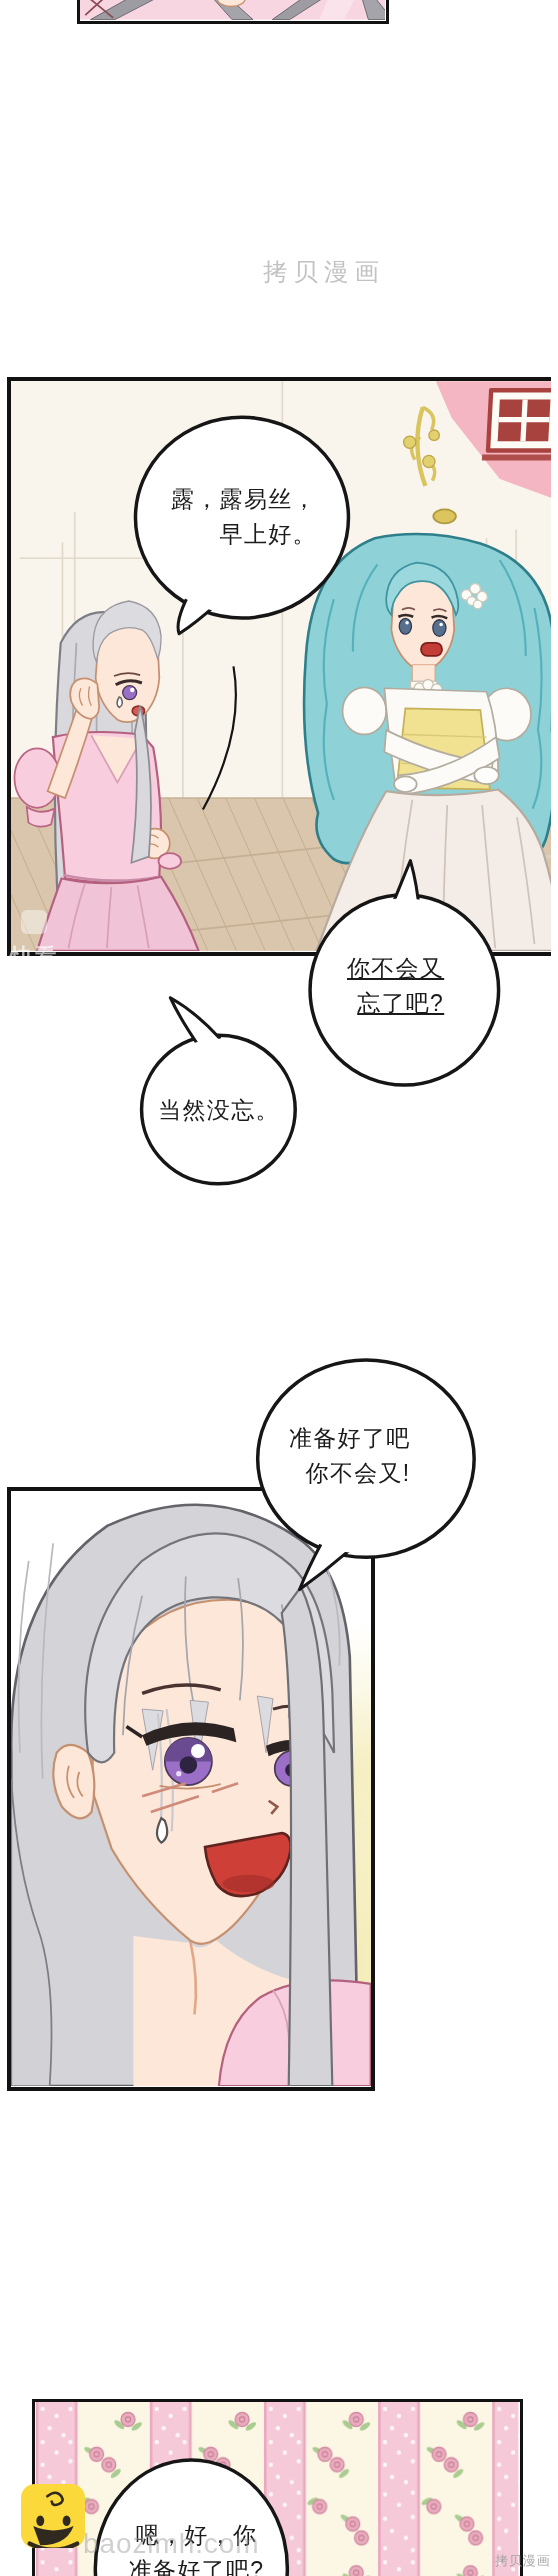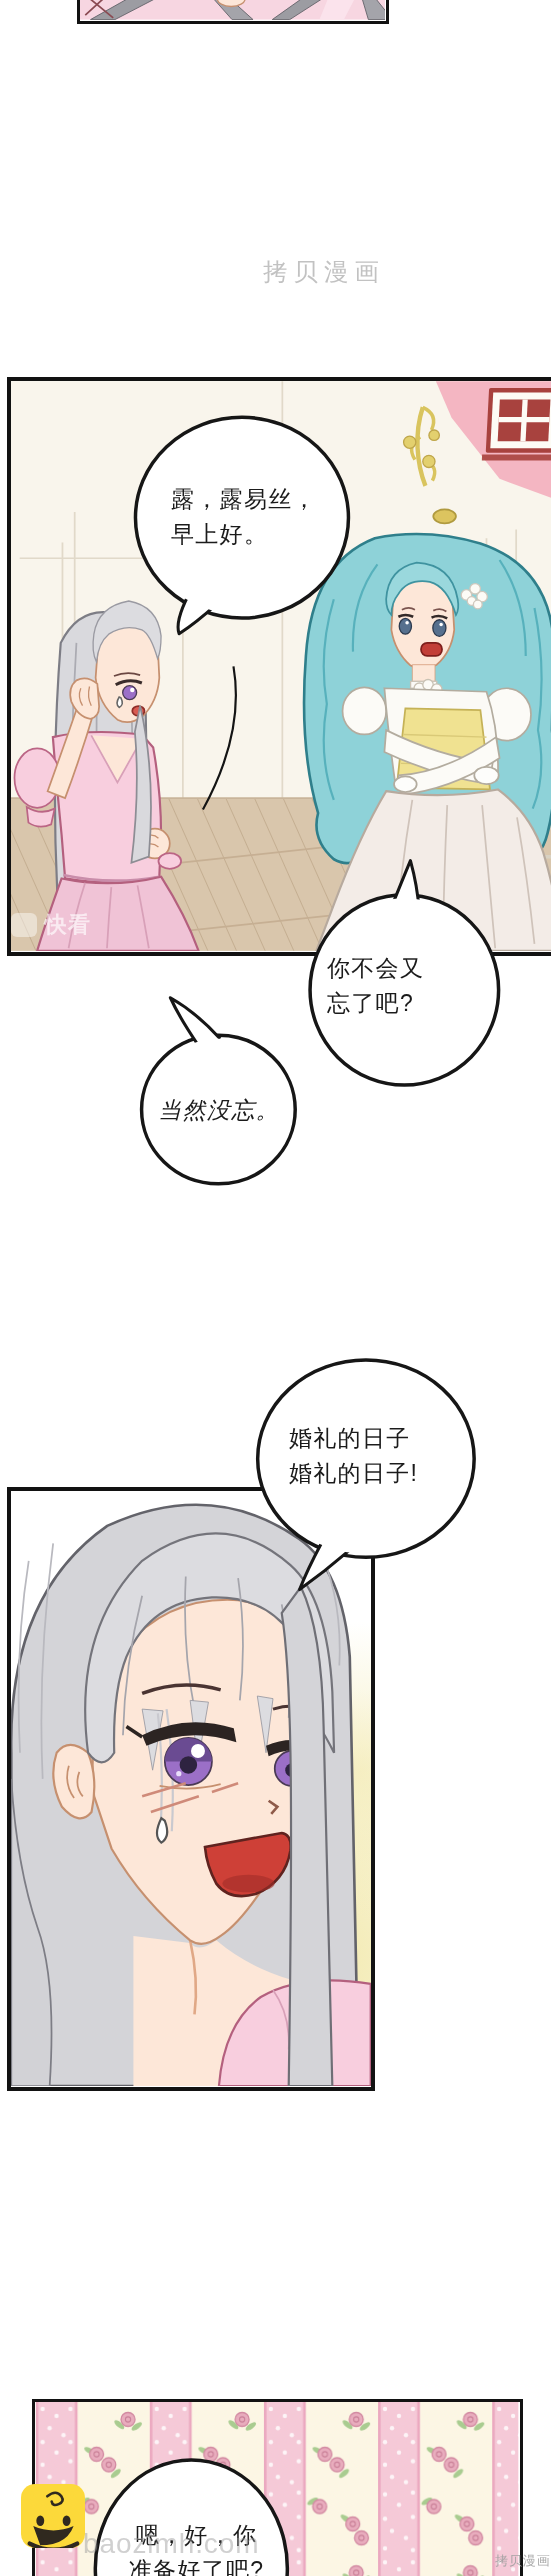--- a/index.html
+++ b/index.html
@@ -2,25 +2,25 @@
 <html style="font-size:14px"><head>
 <meta charset="utf-8">
 <style>
   html,body{margin:0;padding:0;background:#ffffff;}
   #page{position:relative;width:551px;height:2576px;background:#ffffff;overflow:hidden;
         font-family:"Liberation Sans",sans-serif;}
   .panel{position:absolute;border:4.4px solid #121212;box-sizing:border-box;overflow:hidden;background:#fff;}
   .panel svg{display:block;}
   .overlay{position:absolute;left:0;top:0;z-index:30;}
   .btxt{position:absolute;z-index:35;color:#1b1b1b;font-size:23px;font-weight:500;
-        letter-spacing:1.3px;line-height:35px;white-space:nowrap;}
+        letter-spacing:1.3px;line-height:35px;white-space:nowrap;text-align:right;}
   .btxt span{display:block;}
   .wm-top{position:absolute;left:263px;top:256px;z-index:5;font-family:"DejaVu Serif",serif;
         font-size:24.4px;color:#bdbdbd;letter-spacing:6.1px;opacity:.92;}
-  .wm-kk{position:absolute;left:10.5px;top:910px;z-index:31;display:flex;align-items:center;gap:7.9px;}
+  .wm-kk{position:absolute;left:10.5px;top:910px;z-index:31;display:flex;align-items:center;gap:7.9px;flex-direction:column;}
   .wm-kk .kkbox{width:26px;height:24.4px;border-radius:6.1px;background:rgba(255,255,255,.45);}
   .wm-kk .kktxt{font-size:22px;font-weight:bold;color:rgba(255,255,255,.65);letter-spacing:1.7px;}
   .wm-bz-name{position:absolute;left:85px;top:2483px;z-index:40;font-size:40px;font-weight:bold;
         color:rgba(141,141,141,.5);letter-spacing:2.6px;}
   .wm-bz-dom{position:absolute;left:83px;top:2528px;z-index:40;font-size:28px;
         color:rgba(150,150,150,.45);letter-spacing:0.9px;}
   .wm-br{position:absolute;left:495px;top:2552px;z-index:45;font-size:13px;
         color:rgba(158,158,158,.9);letter-spacing:0.9px;}
   .bz-logo{position:absolute;left:21px;top:2484px;z-index:41;}
 </style>
@@ -333,31 +333,31 @@
     <g>
       <ellipse cx="219" cy="2942" rx="110" ry="124" fill="#fff" stroke="#161616" stroke-width="4"></ellipse>
       <ellipse cx="219" cy="2942" rx="106" ry="120" fill="#fff"></ellipse>
     </g>
   </svg>
 
   <div class="btxt" style="left:171px;top:482px;">
     <span>露，露易丝，</span>
     <span>早上好。</span>
   </div>
-  <div class="btxt" style="left:327px;top:951px;">
+  <div class="btxt" style="left:347px;top:951px;text-decoration:underline;">
     <span>你不会又</span>
     <span>忘了吧?</span>
   </div>
-  <div class="btxt" style="left:145px;top:1093px;width:148px;text-align:center;font-style:italic;">
+  <div class="btxt" style="left:145px;top:1093px;width:148px;text-align:center;">
     <span>当然没忘。</span>
     <span></span>
   </div>
   <div class="btxt" style="left:289px;top:1421px;">
-    <span>婚礼的日子</span>
-    <span>婚礼的日子!</span>
+    <span>准备好了吧</span>
+    <span>你不会又!</span>
   </div>
   <div class="btxt" style="left:109px;top:2518px;width:175px;text-align:center;">
     <span>嗯，好，你</span>
     <span>准备好了吧?</span>
   </div>
 
   <div class="wm-kk">
     <span class="kkbox"></span>
     <span class="kktxt">快看</span>
   </div>

